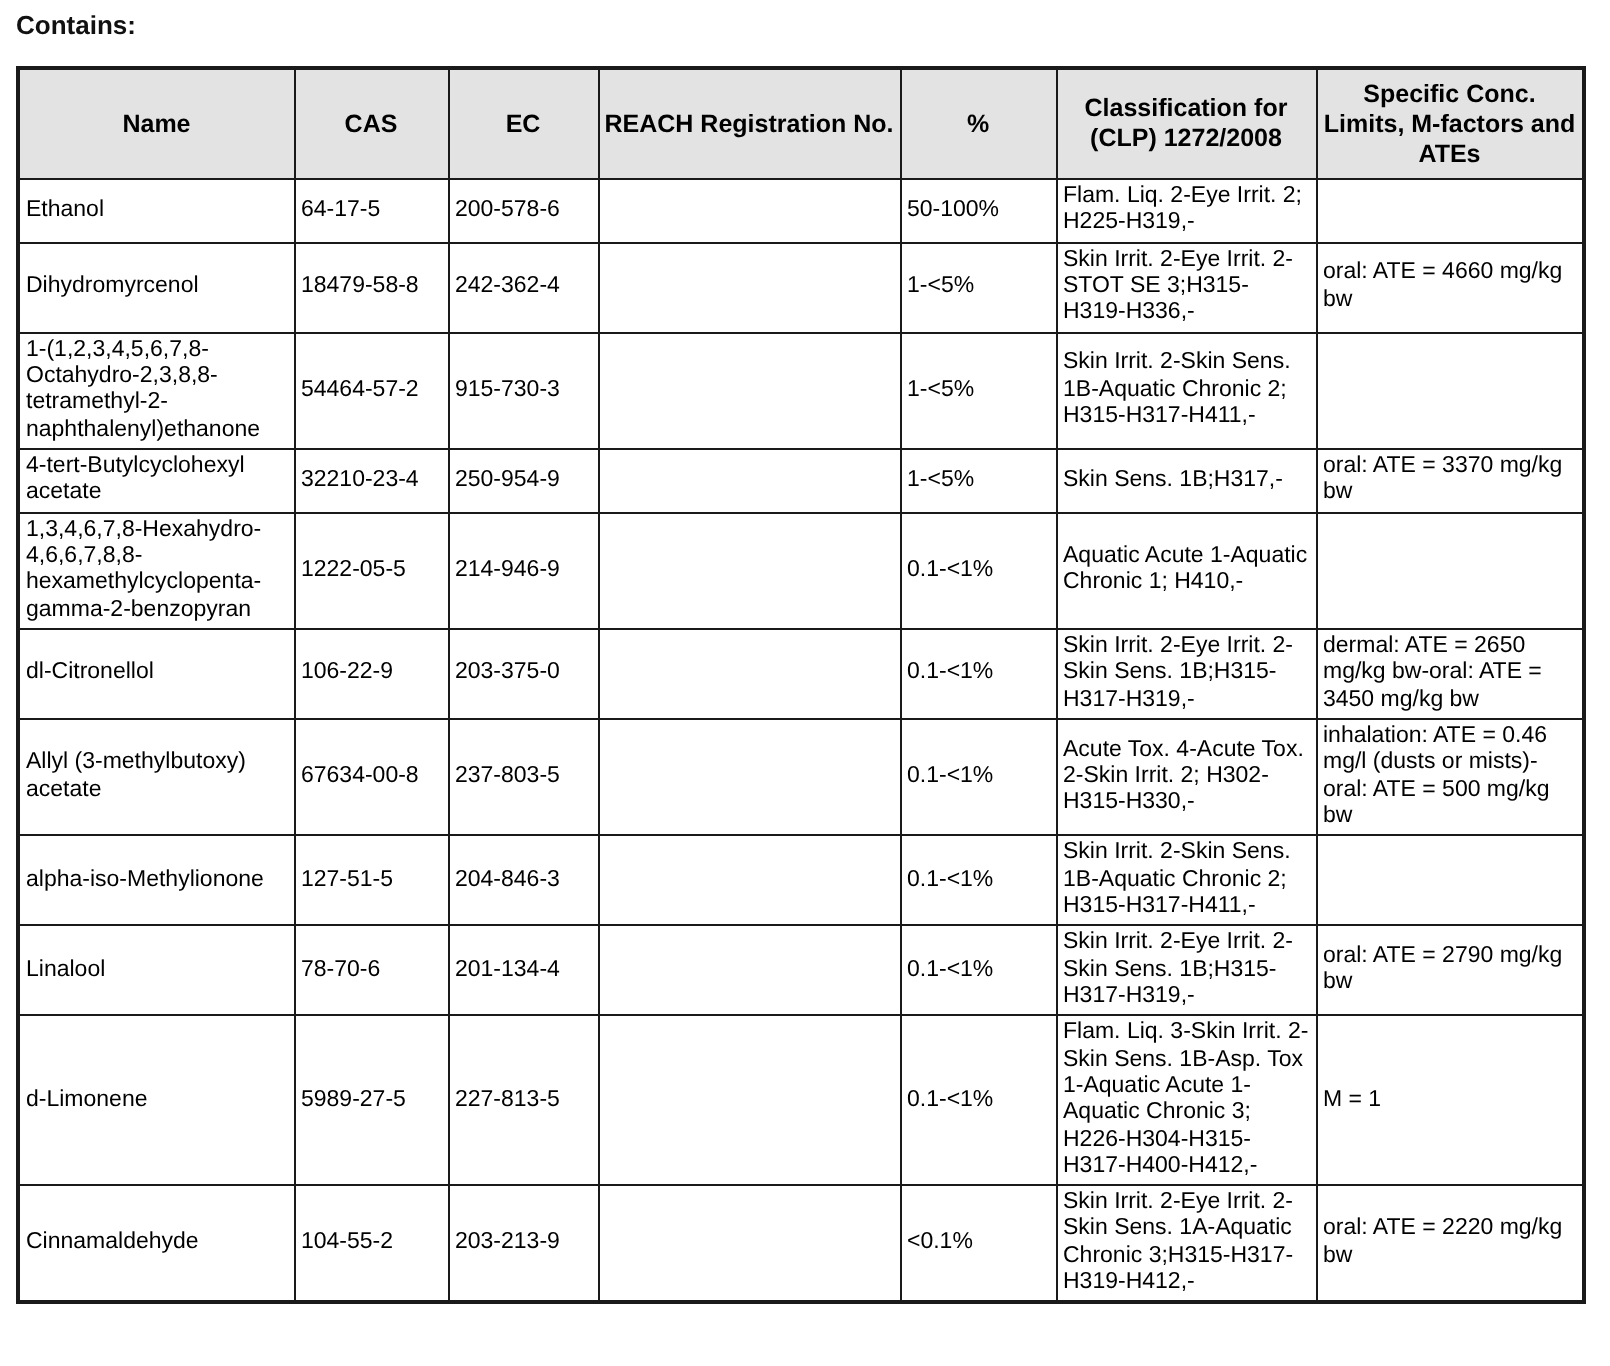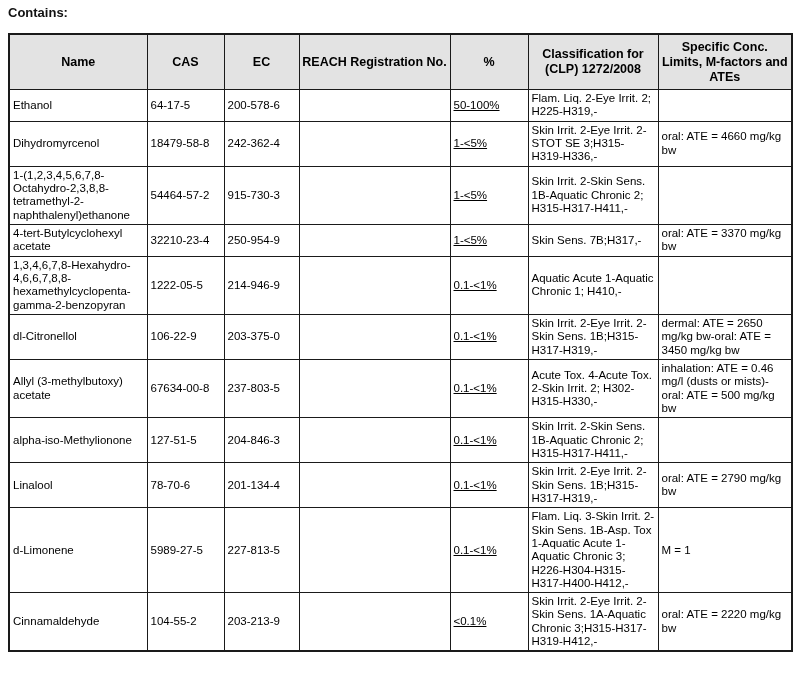--- a/index.html
+++ b/index.html
@@ -50,21 +50,21 @@
     text-align: left;
     word-wrap: break-word;
   }
   col.c-name   { width: 138px; }
   col.c-cas    { width: 77px;  }
   col.c-ec     { width: 75px;  }
   col.c-reach  { width: 151px; }
   col.c-pct    { width: 78px;  }
   col.c-class  { width: 130px; }
   col.c-spec   { width: 134px; }
-  td.col-percent { padding-left: 3px; text-decoration: underline; }
+  td.col-percent { padding-left: 3px; }
 </style>
 </head>
 <body>
 
 <div class="page">
   <div class="doc-title">Contains:</div>
 
   <table class="contains-table">
     <colgroup>
       <col class="c-name">
@@ -113,21 +113,21 @@
           <td class="col-percent">1-&lt;5%</td>
           <td class="col-classification">Skin Irrit. 2-Skin Sens. 1B-Aquatic Chronic 2; H315-H317-H411,-</td>
           <td class="col-specific"></td>
         </tr>
         <tr>
           <td class="col-name">4-tert-Butylcyclohexyl acetate</td>
           <td class="col-cas">32210-23-4</td>
           <td class="col-ec">250-954-9</td>
           <td class="col-reach"></td>
           <td class="col-percent">1-&lt;5%</td>
-          <td class="col-classification">Skin Sens. 7B;H317,-</td>
+          <td class="col-classification">Skin Sens. 1B;H317,-</td>
           <td class="col-specific">oral: ATE = 3370 mg/kg bw</td>
         </tr>
         <tr>
           <td class="col-name">1,3,4,6,7,8-Hexahydro-4,6,6,7,8,8-hexamethylcyclopenta-gamma-2-benzopyran</td>
           <td class="col-cas">1222-05-5</td>
           <td class="col-ec">214-946-9</td>
           <td class="col-reach"></td>
           <td class="col-percent">0.1-&lt;1%</td>
           <td class="col-classification">Aquatic Acute 1-Aquatic Chronic 1; H410,-</td>
           <td class="col-specific"></td>

